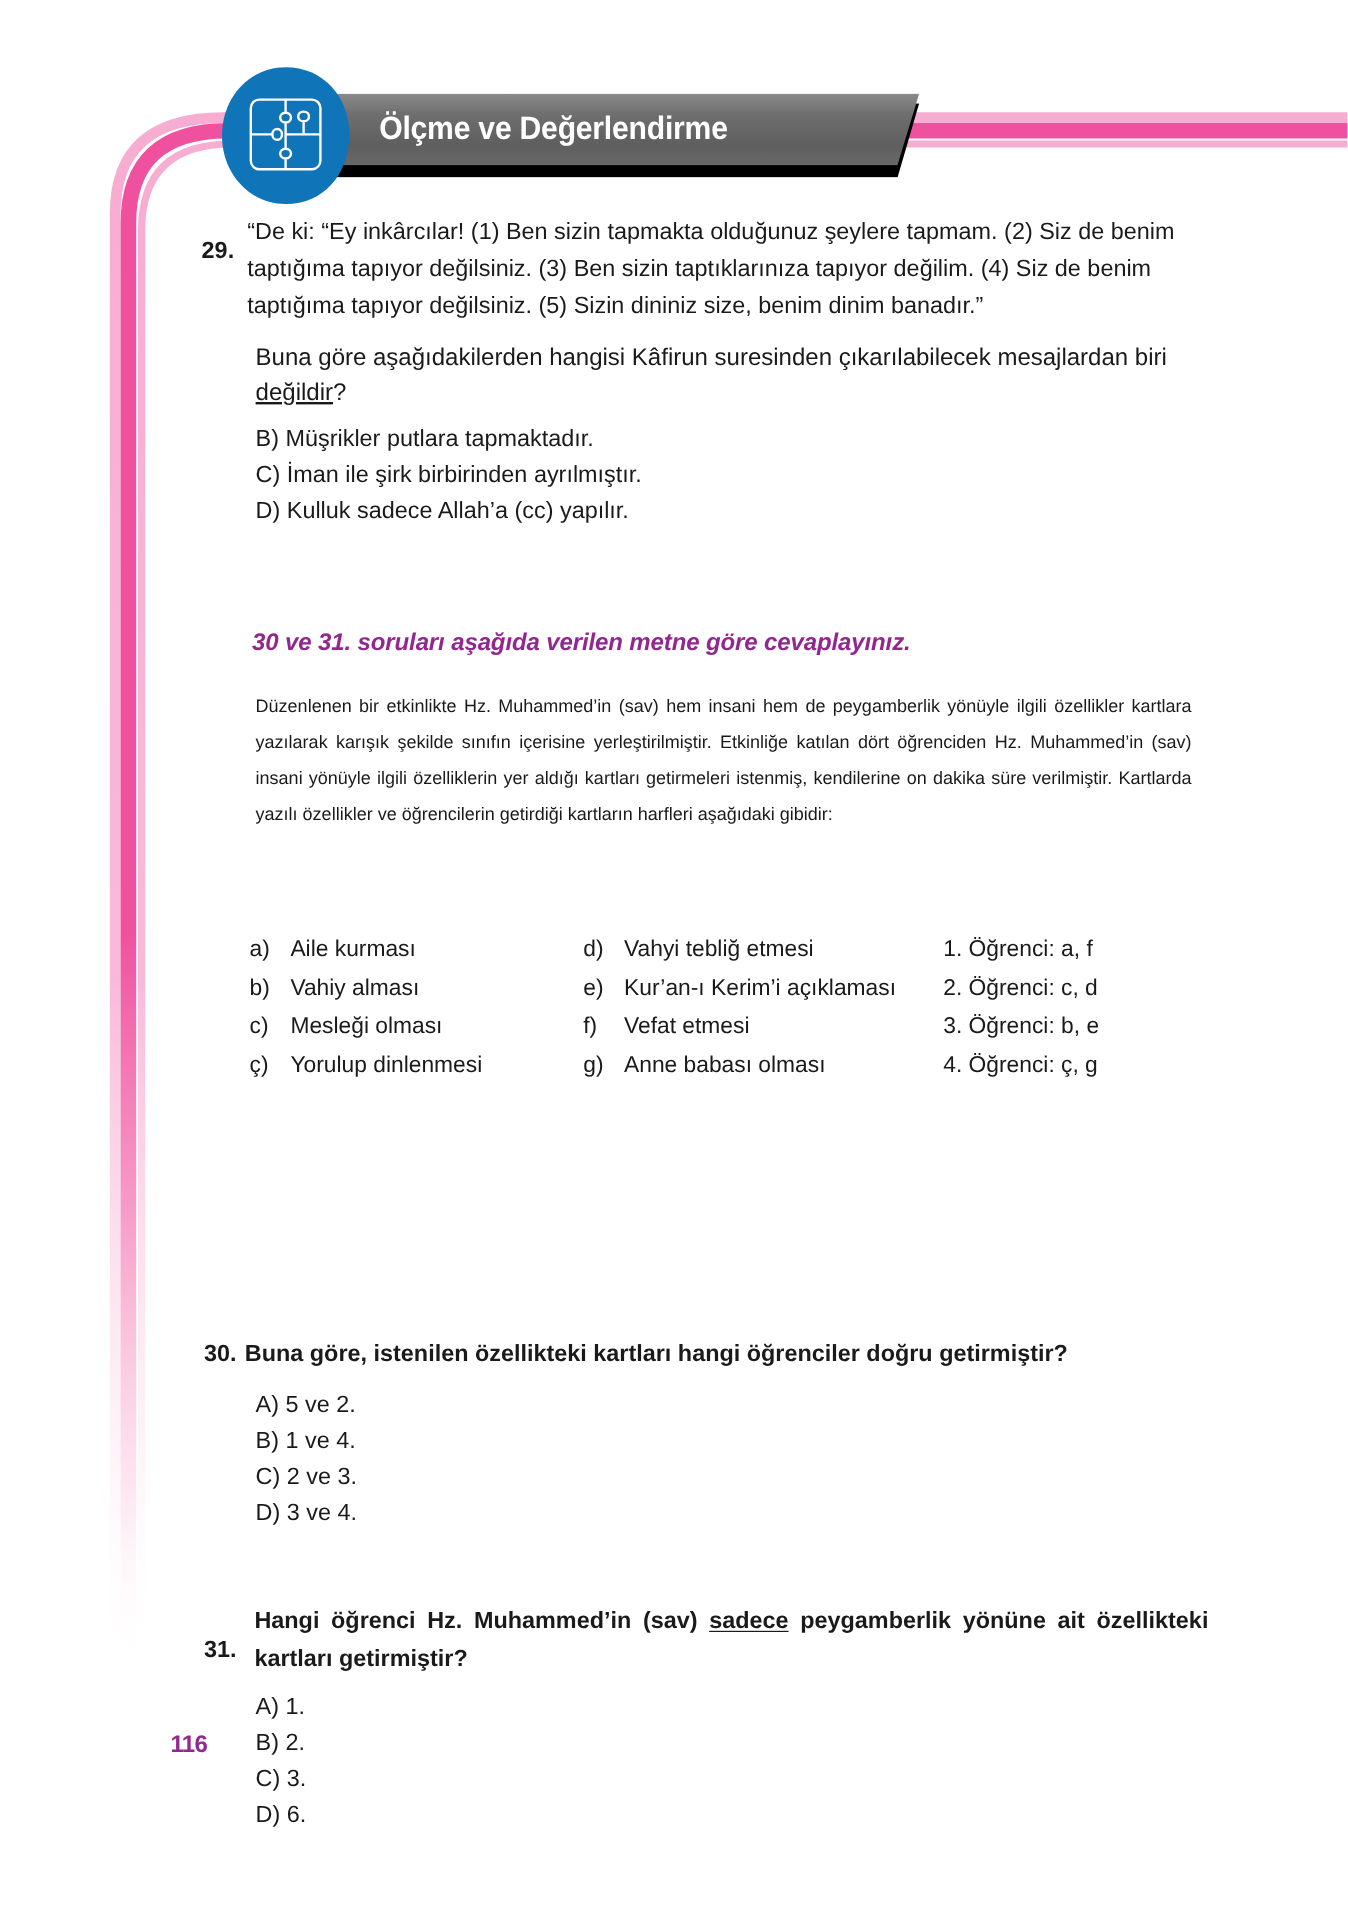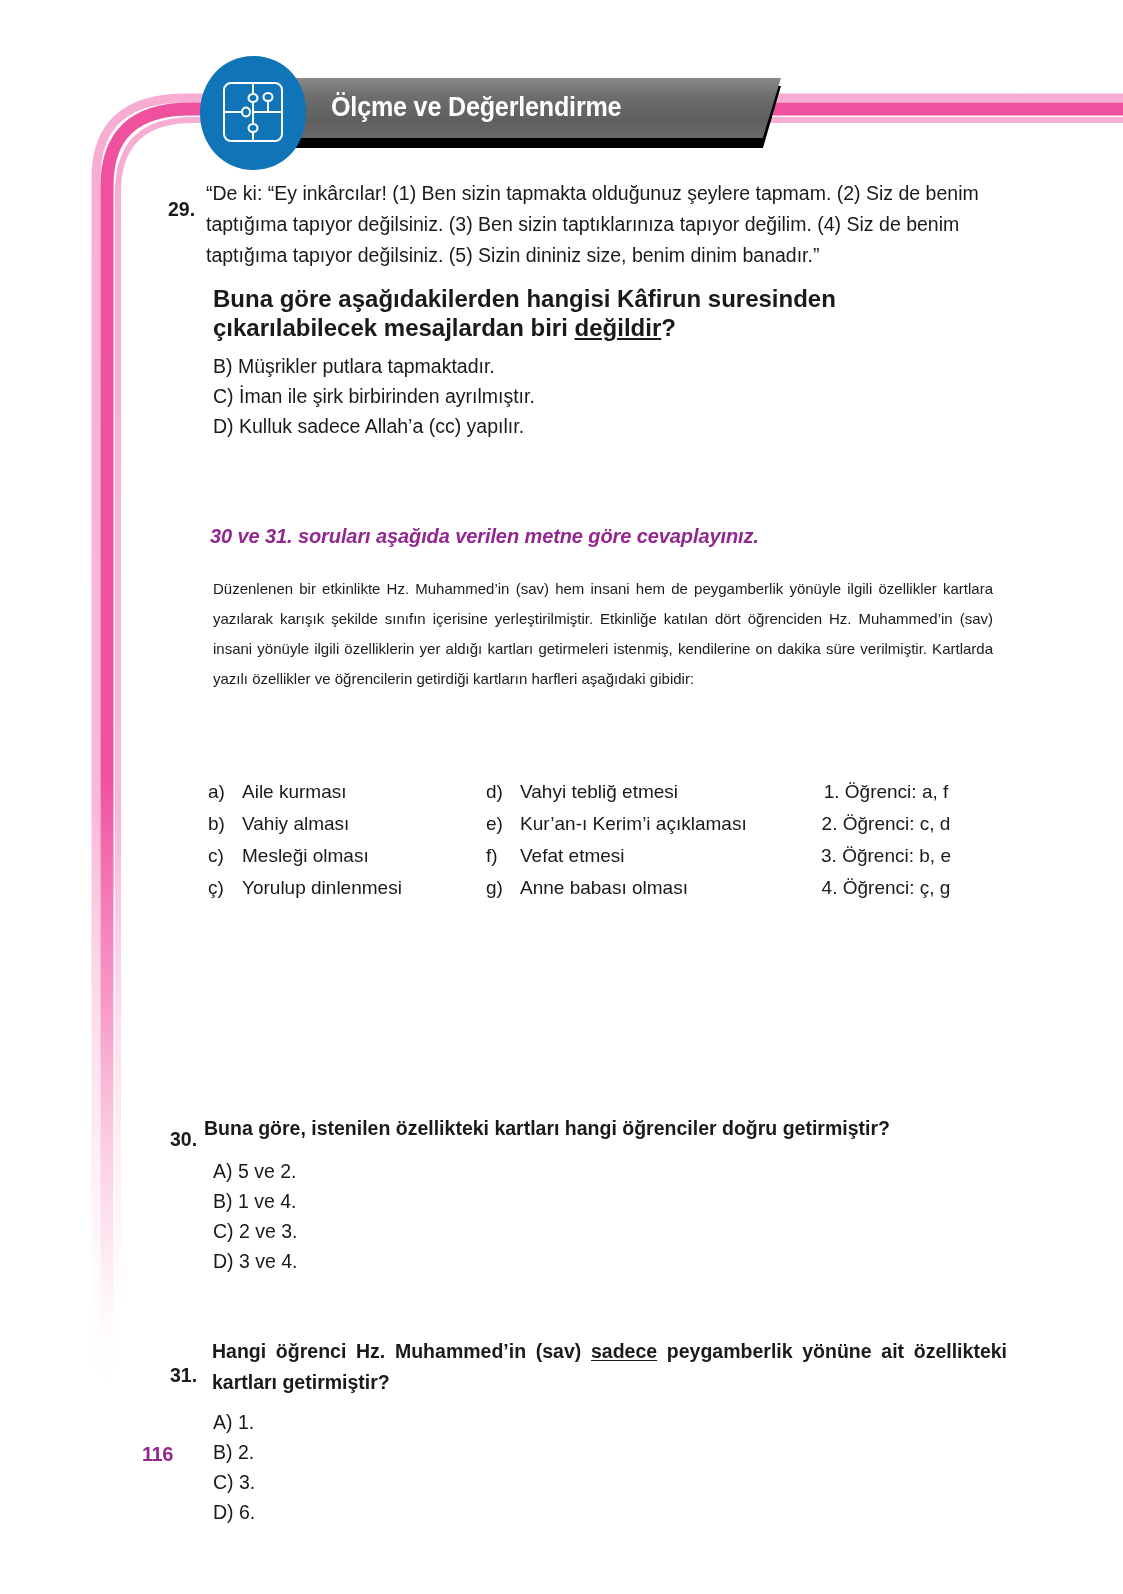--- a/index.html
+++ b/index.html
@@ -20,21 +20,21 @@
   #deco-frame {
     position: absolute;
     left: 0; top: 0;
     width: 1123px; height: 1594px;
     pointer-events: none;
   }
 
   
   .header {
     position: absolute;
-    left: 16px;
+    left: 1px;
     top: 48px;
     width: 1065px;
     height: 130px;
   }
   .header-band {
     position: absolute;
     left: 245px;
     top: 30px;
     width: 520px;
     height: 62px;
@@ -105,22 +105,22 @@
   
   #q29 { position: absolute; left: 168px; top: 0; width: 840px; }
   #q29 .q-num { width: 38px; margin-top: 16px; }
   #q29 .q-text { width: 800px; }
 
   .prompt-bold {
     position: absolute;
     left: 213px;
     top: 106px;
     width: 790px;
-    font-size: 24px;
-    font-weight: bold;
+    font-size: 20px;
+    font-weight: normal;
     line-height: 29px;
   }
   .prompt-bold u { text-decoration: underline; text-underline-offset: 2px; }
 
   .options {
     position: absolute;
     font-size: 19.5px;
     line-height: 30px;
   }
   #q29-options { left: 213px; top: 173px; }
@@ -153,26 +153,26 @@
     position: absolute;
     left: 208px;
     top: 598px;
     width: 800px;
     font-size: 19px;
     line-height: 32px;
   }
   .card-grid .grid-row { display: flex; }
   .card-grid .cell-a { width: 278px; display: flex; }
   .card-grid .cell-b { width: 300px; display: flex; }
-  .card-grid .cell-c { width: 200px; text-align: center; }
+  .card-grid .cell-c { width: 200px; text-align: left; }
   .card-grid .lbl { width: 34px; flex: 0 0 auto; }
 
   
   #q30 { position: absolute; left: 170px; top: 935px; width: 840px; }
-  #q30 .q-num { width: 34px; margin-top: 11px; }
+  #q30 .q-num { width: 34px; }
   #q30 .q-text { font-weight: bold; width: 800px; }
   #q30-options { left: 213px; top: 978px; }
 
   
   #q31 { position: absolute; left: 170px; top: 1158px; width: 842px; }
   #q31 .q-num { width: 42px; margin-top: 24px; }
   #q31 .q-text {
     font-weight: bold;
     width: 795px;
     text-align: justify;

